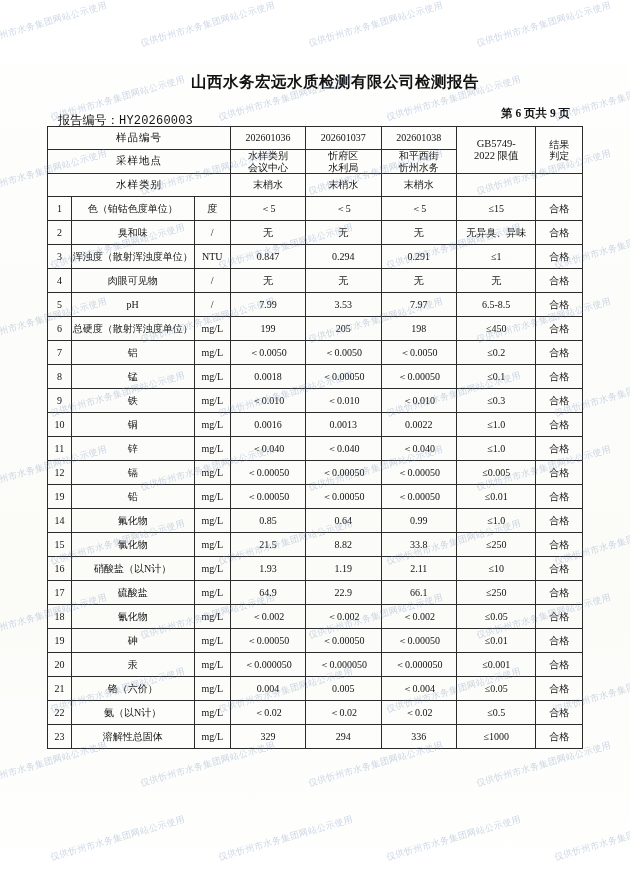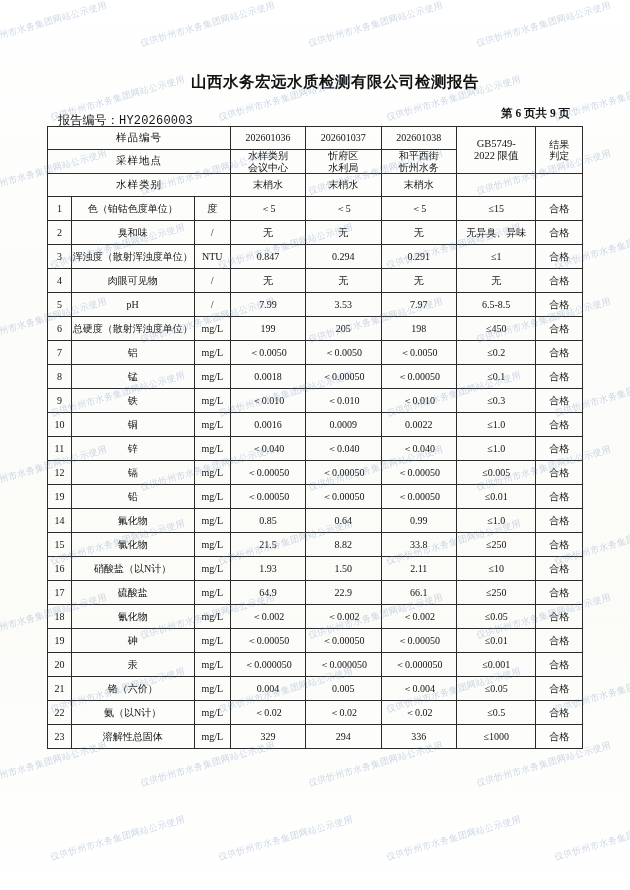--- a/index.html
+++ b/index.html
@@ -304,21 +304,21 @@
             <td class="row-cell col-s">＜0.010</td>
             <td class="row-cell col-s">＜0.010</td>
             <td class="row-cell col-limit">≤0.3</td>
             <td class="row-cell col-judge">合格</td>
           </tr>
           <tr>
             <td class="row-cell col-idx">10</td>
             <td class="item-cell col-item">铜</td>
             <td class="row-cell col-unit">mg/L</td>
             <td class="row-cell col-s">0.0016</td>
-            <td class="row-cell col-s">0.0009</td>
+            <td class="row-cell col-s">0.0013</td>
             <td class="row-cell col-s">0.0022</td>
             <td class="row-cell col-limit">≤1.0</td>
             <td class="row-cell col-judge">合格</td>
           </tr>
           <tr>
             <td class="row-cell col-idx">11</td>
             <td class="item-cell col-item">锌</td>
             <td class="row-cell col-unit">mg/L</td>
             <td class="row-cell col-s">＜0.040</td>
             <td class="row-cell col-s">＜0.040</td>
@@ -364,21 +364,21 @@
             <td class="row-cell col-s">8.82</td>
             <td class="row-cell col-s">33.8</td>
             <td class="row-cell col-limit">≤250</td>
             <td class="row-cell col-judge">合格</td>
           </tr>
           <tr>
             <td class="row-cell col-idx">16</td>
             <td class="item-cell col-item">硝酸盐（以N计）</td>
             <td class="row-cell col-unit">mg/L</td>
             <td class="row-cell col-s">1.93</td>
-            <td class="row-cell col-s">1.50</td>
+            <td class="row-cell col-s">1.19</td>
             <td class="row-cell col-s">2.11</td>
             <td class="row-cell col-limit">≤10</td>
             <td class="row-cell col-judge">合格</td>
           </tr>
           <tr>
             <td class="row-cell col-idx">17</td>
             <td class="item-cell col-item">硫酸盐</td>
             <td class="row-cell col-unit">mg/L</td>
             <td class="row-cell col-s">64.9</td>
             <td class="row-cell col-s">22.9</td>

